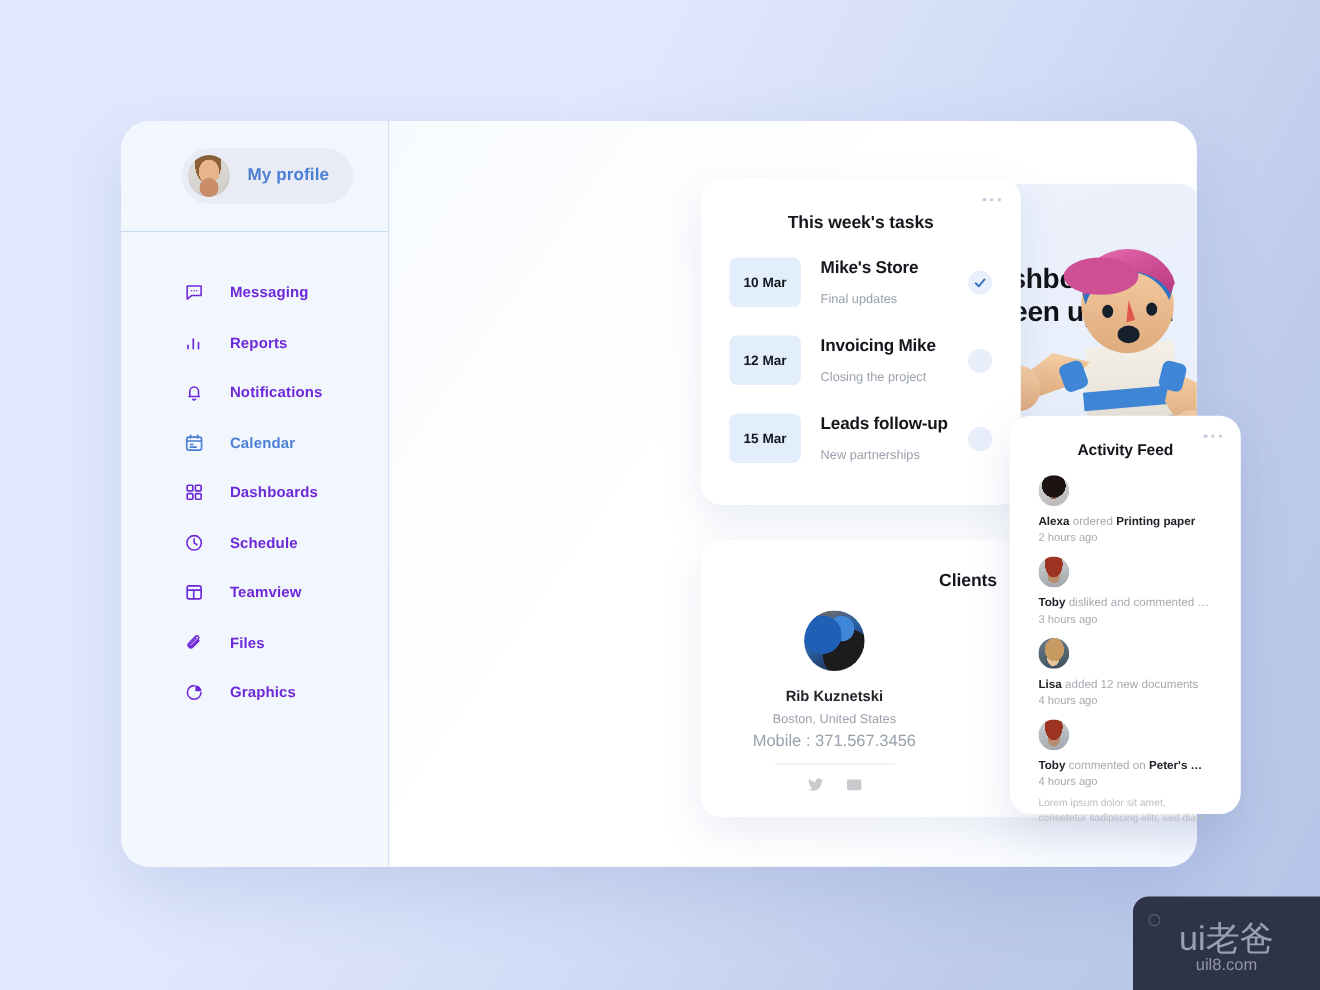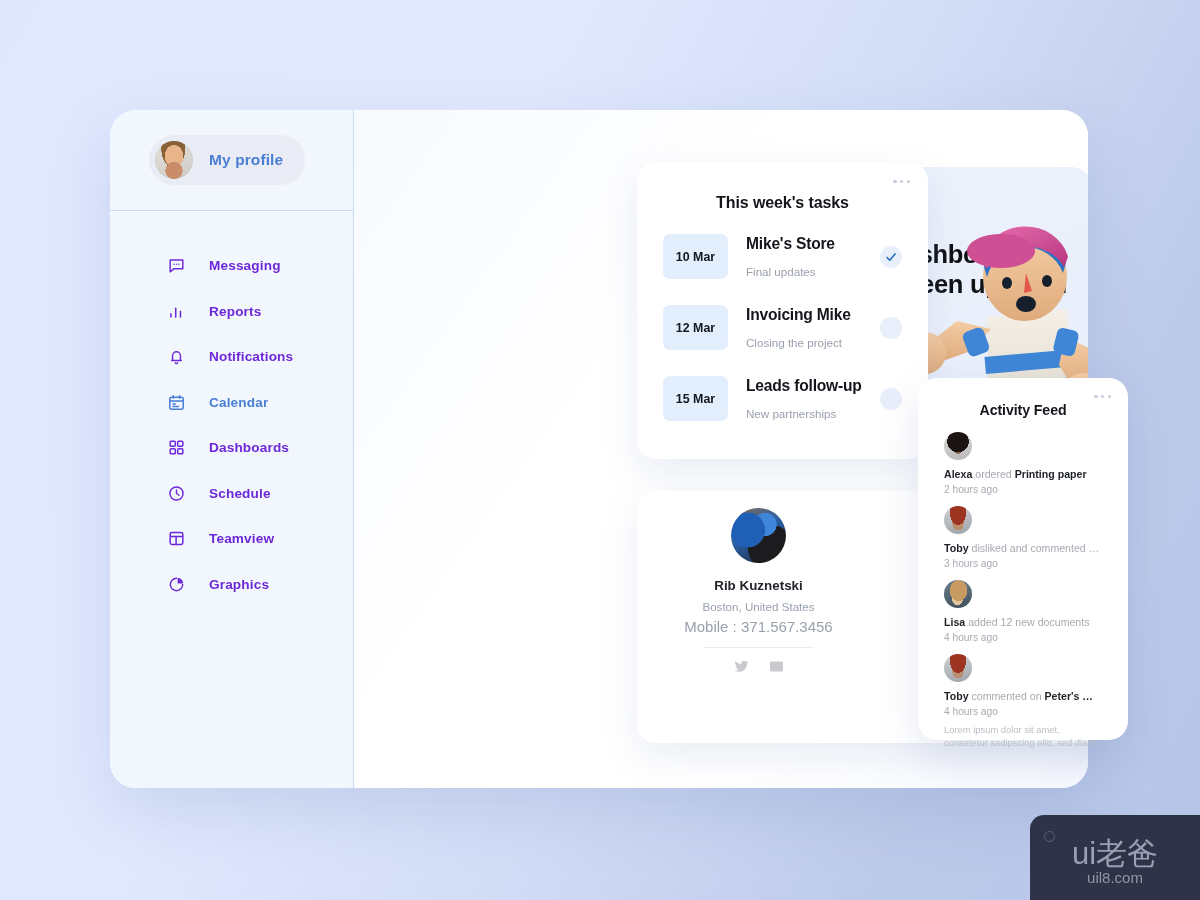--- a/index.html
+++ b/index.html
@@ -26,21 +26,21 @@
   .sidebar {
     width: 244px; flex: 0 0 244px;
     background: #f2f7fd;
     border-right: 1px solid #c6daf1;
     display: flex; flex-direction: column;
   }
   .profile-zone {
     height: 101px; flex: 0 0 101px;
     border-bottom: 1px solid #c6daf1;
     display: flex; align-items: center;
-    padding-left: 39px;
+    padding-left: 55px;
   }
   .profile-pill {
     display: flex; align-items: center;
     background: #e9ecf4;
     border-radius: 999px;
     padding: 6px 22px 6px 6px;
     gap: 16px;
   }
   .avatar-me {
     width: 38px; height: 38px; border-radius: 50%;
@@ -331,20 +331,28 @@
         <span class="nav-ico">
           <svg viewBox="0 0 24 24" fill="none" stroke="currentColor" stroke-width="1.9" stroke-linejoin="round">
             <rect x="4" y="4.5" width="16" height="15" rx="2.2"></rect>
               <path d="M4 9.5h16"></path>
               <path d="M11.5 9.5v10"></path>
           </svg>
         </span>
         <span>Teamview</span>
       </div>
 
+      <div class="nav-item">
+        <span class="nav-ico">
+          <svg viewBox="0 0 24 24" fill="none" stroke="currentColor" stroke-width="1.8" stroke-linecap="round" stroke-linejoin="round">
+            <path d="M17.5 9.5l-7 7a3.1 3.1 0 0 1-4.4-4.4l7.6-7.6a2.2 2.2 0 0 1 3.1 3.1l-7.6 7.6a1.2 1.2 0 0 1-1.7-1.7l6.9-6.9"></path>
+          </svg>
+        </span>
+        <span>Files</span>
+      </div>
 
       <div class="nav-item">
         <span class="nav-ico">
           <svg viewBox="0 0 24 24" fill="none" stroke="currentColor" stroke-width="1.8" stroke-linecap="round" stroke-linejoin="round">
             <path d="M12 4.2a7.8 7.8 0 1 0 7.8 7.8"></path>
               <path d="M13.4 3.6A7.2 7.2 0 0 1 20.4 10.6H13.4z" fill="currentColor" stroke="none"></path>
           </svg>
         </span>
         <span>Graphics</span>
       </div>
@@ -463,20 +471,21 @@
           <div class="task-sub">New partnerships</div>
         </div>
         <div class="task-check"></div>
       </div>
     </section>
 
     <section class="clients-card">
       <div class="dots" style="right:20px; top:19px;">
         <i></i>
       </div>
+      <div class="card-title">Clients</div>
 
       <div class="clients-grid">
         <div class="client">
           <div class="client-av av-rib"></div>
           <div class="client-name">Rib Kuznetski</div>
           <div class="client-loc">Boston, United States</div>
           <div class="client-mob">Mobile : 371.567.3456</div>
           <div class="client-sep"></div>
           <div class="client-social">
             <span>

